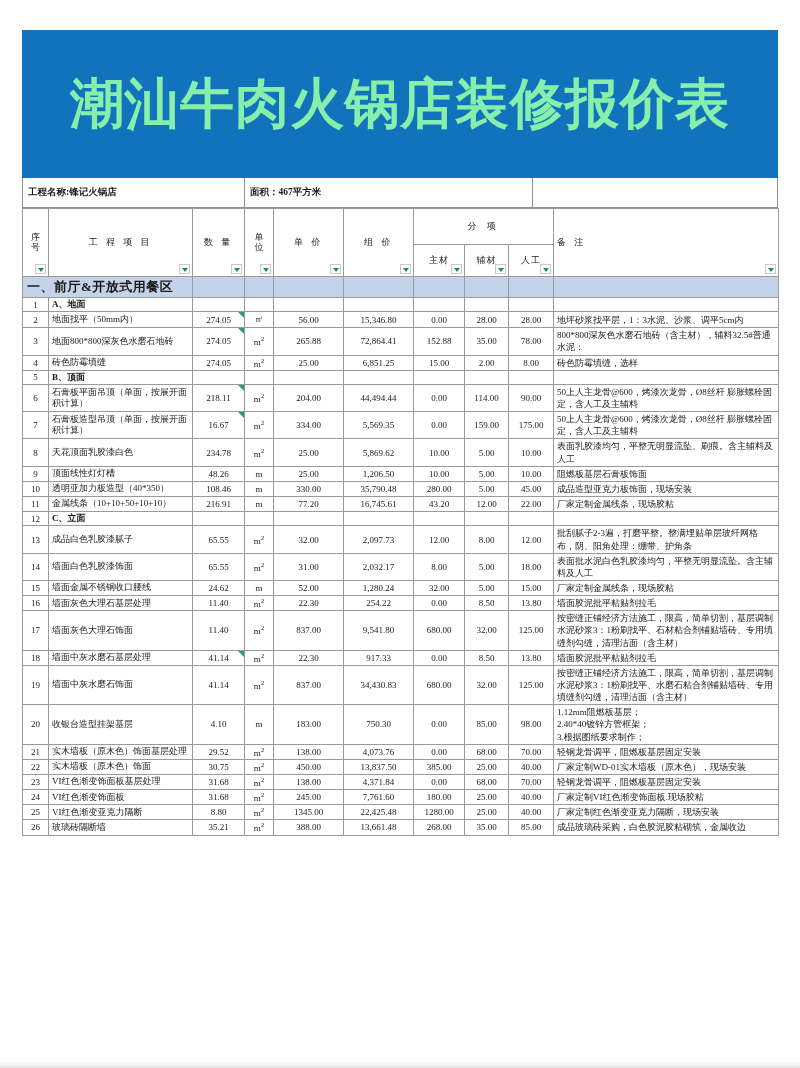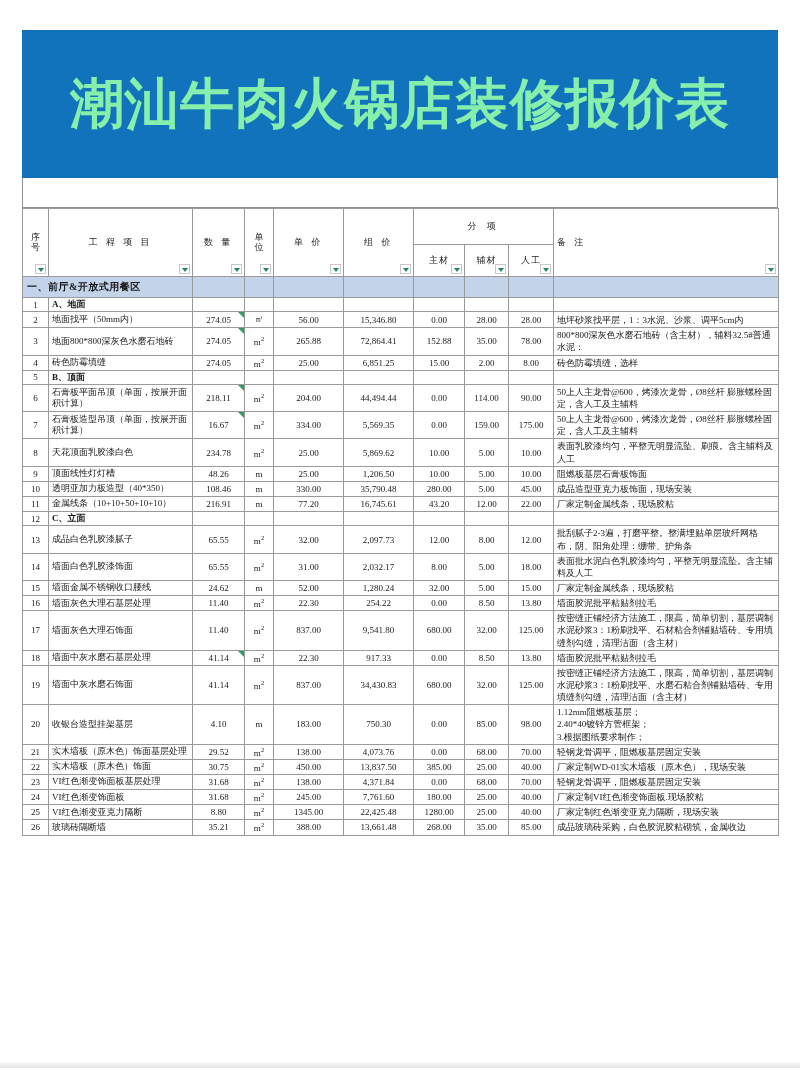--- a/index.html
+++ b/index.html
@@ -130,21 +130,21 @@
     border-right: 3.5px solid transparent;
     border-top: 4px solid #1f8a5c;
   }
   
   tr.section td {
     background: #c3d3e9;
     height: 21px;
   }
   tr.section td.sec-label {
     font-weight: bold;
-    font-size: 10px;
+    font-size: 13px;
     text-align: left;
     padding-left: 4px;
     letter-spacing: 0.5px;
   }
   
   td.c-no   { text-align: center; font-size: 9px; }
   td.c-item { text-align: left; font-size: 9.5px; line-height: 1.25; font-weight: bold; padding-left: 4px;}
   td.c-num  { text-align: center; font-size: 9px; }
   td.c-unit { text-align: center; font-size: 9px; }
   td.c-money{ text-align: center; font-size: 9px; }
@@ -174,20 +174,22 @@
 
 <div id="page">
 
   <div id="sheet">
 
     <div class="banner">
       <div class="banner-title">潮汕牛肉火锅店装修报价表</div>
     </div>
 
     <div class="inforow">
+      <div class="info-a">工程名称:锋记火锅店</div>
+      <div class="info-b">面积：467平方米</div>
       <div class="info-c"></div>
     </div>
 
     <table class="grid">
       <colgroup>
         <col style="width:26px">
         <col style="width:144px">
         <col style="width:52px">
         <col style="width:29px">
         <col style="width:70px">

